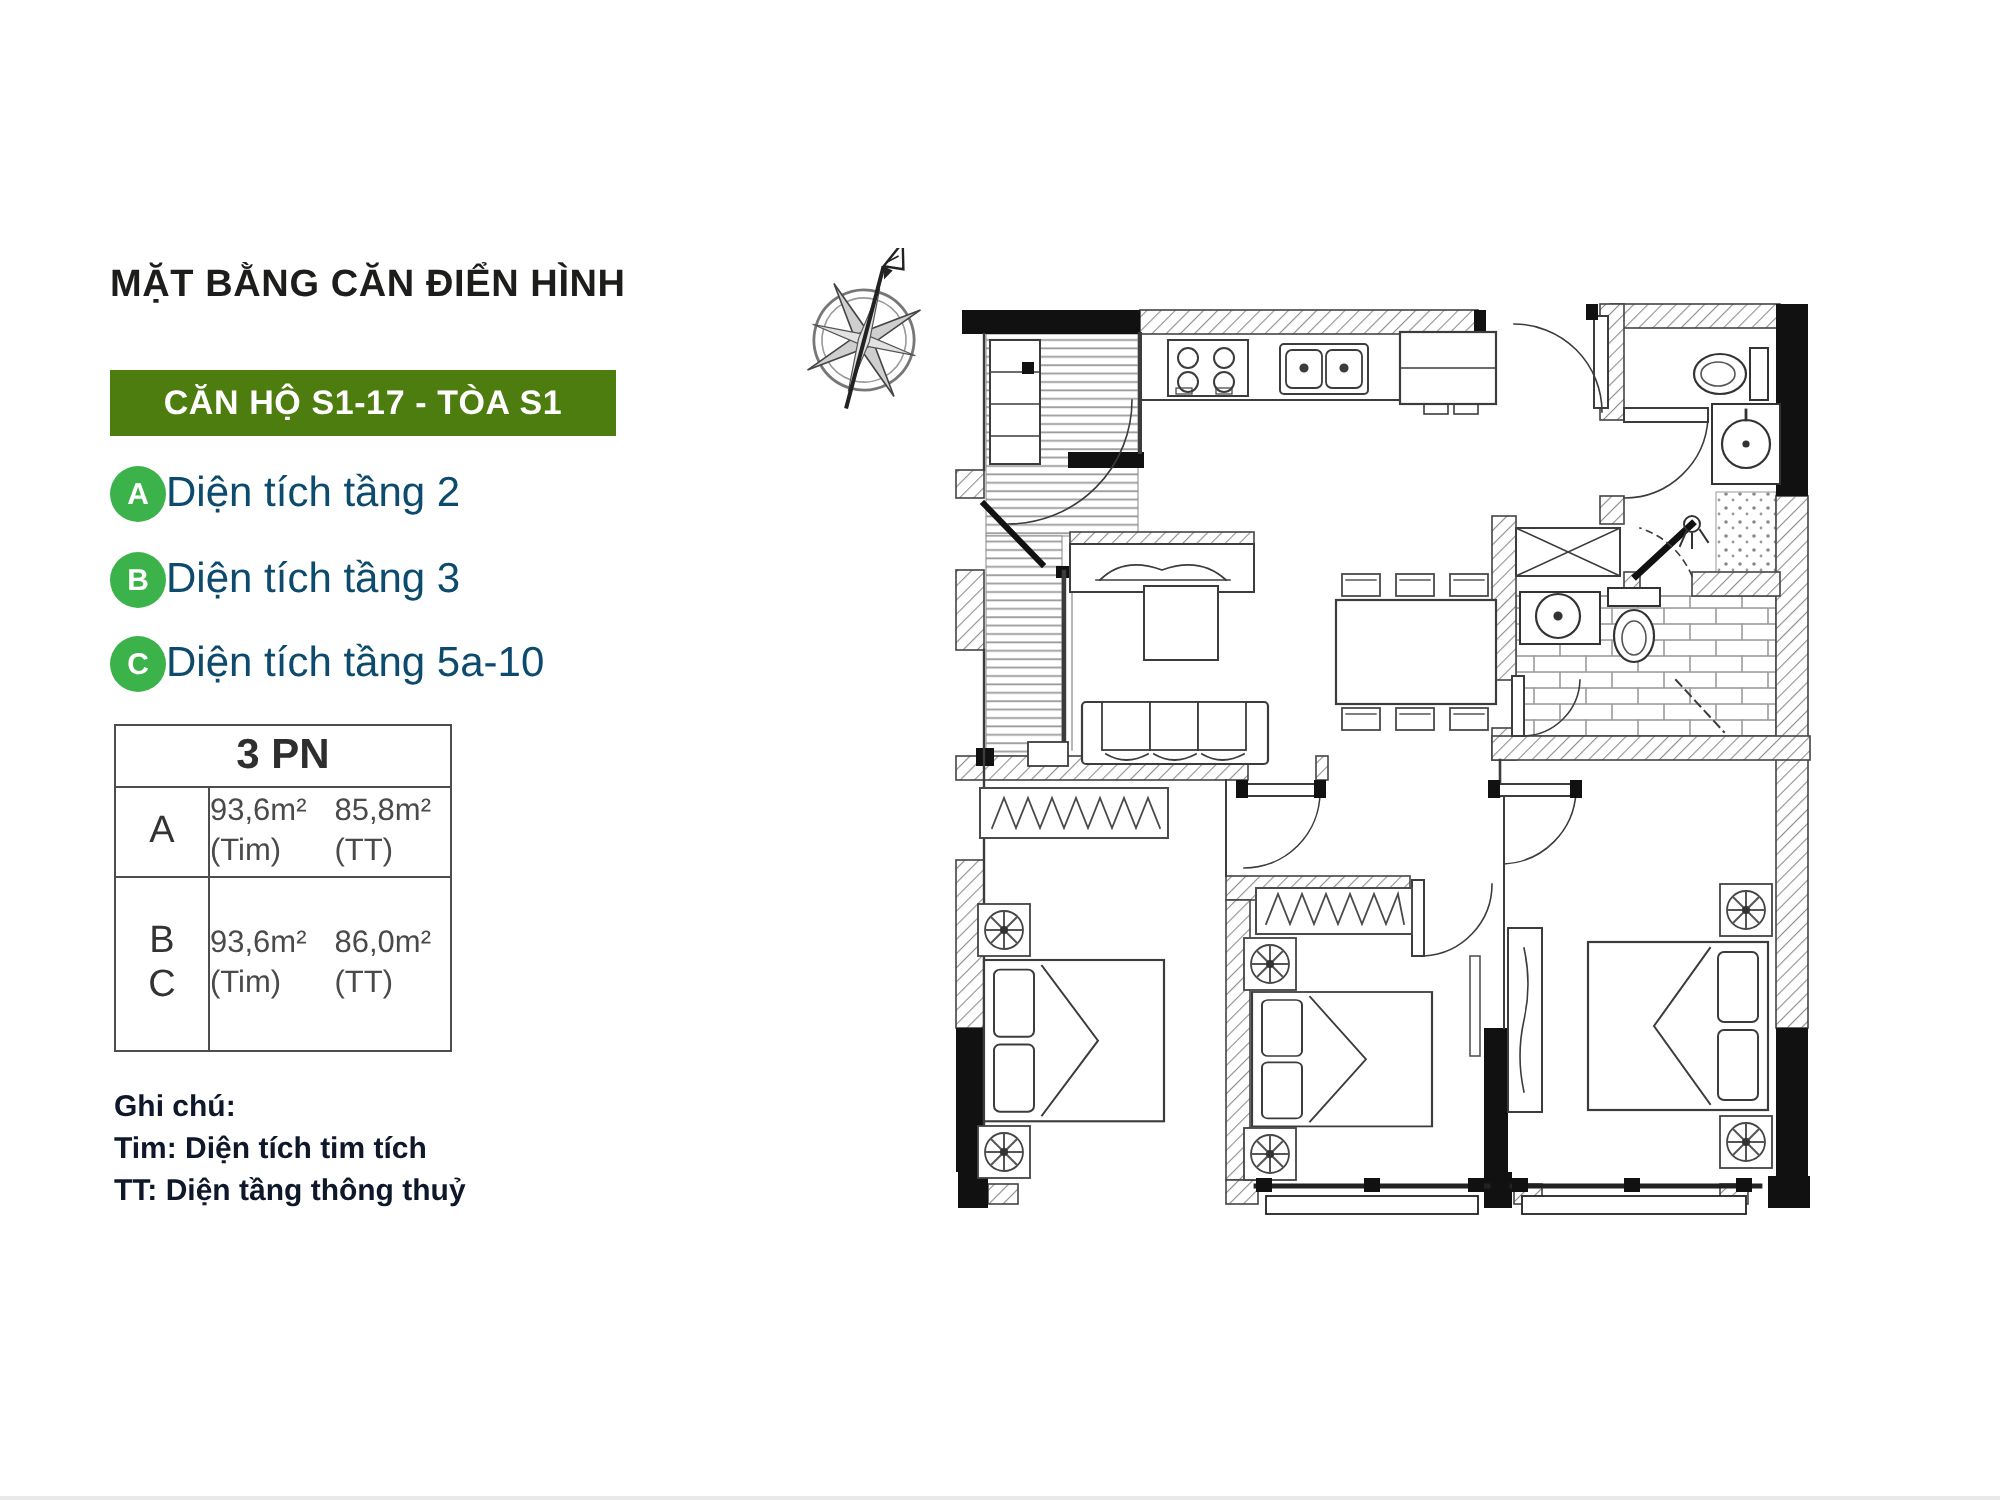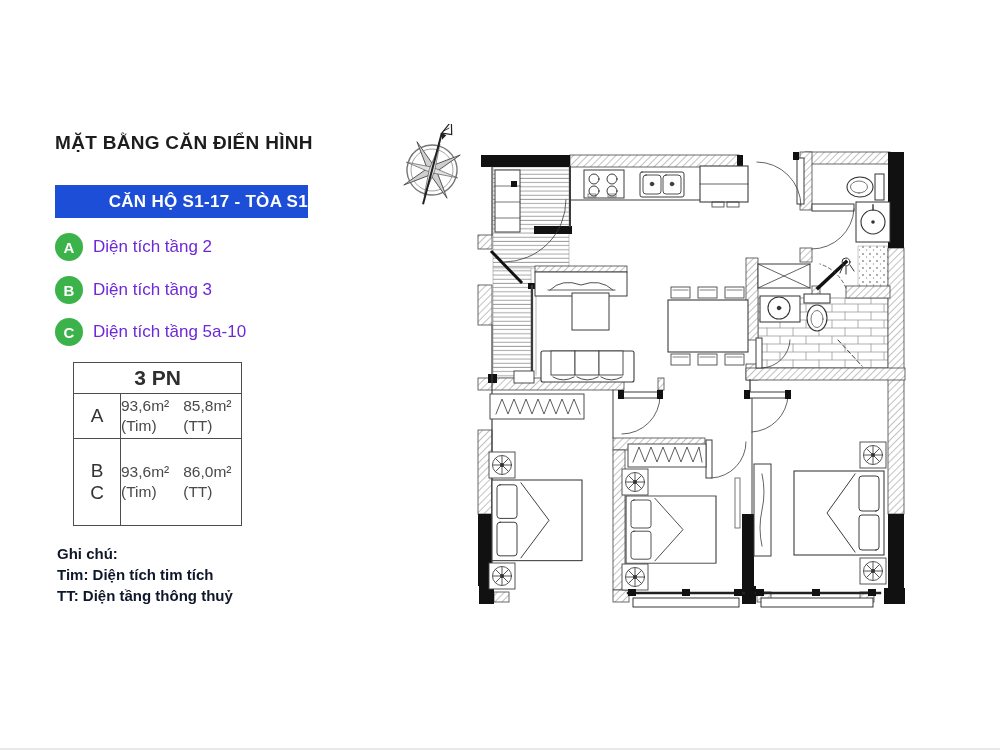--- a/index.html
+++ b/index.html
@@ -1,25 +1,25 @@
 <!DOCTYPE html>
 <html><head>
 <meta charset="utf-8">
 <style>
   html,body{margin:0;padding:0;background:#e9e9e9;}
   .page{position:relative;width:1000px;height:748px;background:#ffffff;overflow:hidden;
         font-family:"Liberation Sans", sans-serif;}
   .title{position:absolute;left:55px;top:132px;font-size:19px;font-weight:700;color:#1d1d1b;letter-spacing:.3px;}
-  .banner{position:absolute;left:55px;top:185px;width:253px;height:33px;background:#1d4ed8;
-          display:flex;align-items:center;justify-content:flex-end;color:#fff;font-size:17px;font-weight:700;letter-spacing:.3px;}
+  .banner{position:absolute;left:55px;top:185px;width:253px;height:33px;background:#4d7c0f;
+          display:flex;align-items:center;justify-content:center;color:#fff;font-size:17px;font-weight:700;letter-spacing:.3px;}
   .legend-row{position:absolute;left:55px;height:28px;display:flex;align-items:center;}
   .legend-badge{width:28px;height:28px;border-radius:50%;background:#3cb34a;color:#fff;font-size:15px;font-weight:700;
           display:flex;align-items:center;justify-content:center;flex:0 0 auto;}
-  .legend-label{margin-left:10px;font-size:17px;color:#6d28d9;}
-  .area-table{position:absolute;left:57px;top:362px;width:167px;border:1px solid #4d4d4d;color:#3a3a3a;margin-left:16px;}
+  .legend-label{font-size:21px;color:#0c4a6e;}
+  .area-table{position:absolute;left:57px;top:362px;width:167px;border:1px solid #4d4d4d;color:#3a3a3a;}
   .at-header{height:30px;border-bottom:1px solid #4d4d4d;display:flex;align-items:center;justify-content:center;
           font-size:21px;font-weight:700;color:#2e2e2e;}
   .at-row{display:flex;border-bottom:1px solid #4d4d4d;}
   .at-row:last-child{border-bottom:none;}
   .at-key{width:46px;border-right:1px solid #4d4d4d;display:flex;flex-direction:column;align-items:center;justify-content:center;
           font-size:19px;color:#333;line-height:1.15;}
   .at-val{flex:1;display:flex;flex-direction:row;align-items:center;justify-content:center;
           font-size:15.5px;color:#4a4a4a;line-height:1.3;}
   .row-a{height:44px;} .row-bc{height:86px;}
   .notes{position:absolute;left:57px;top:543px;font-size:15px;font-weight:600;color:#0f172a;line-height:1.4;}

